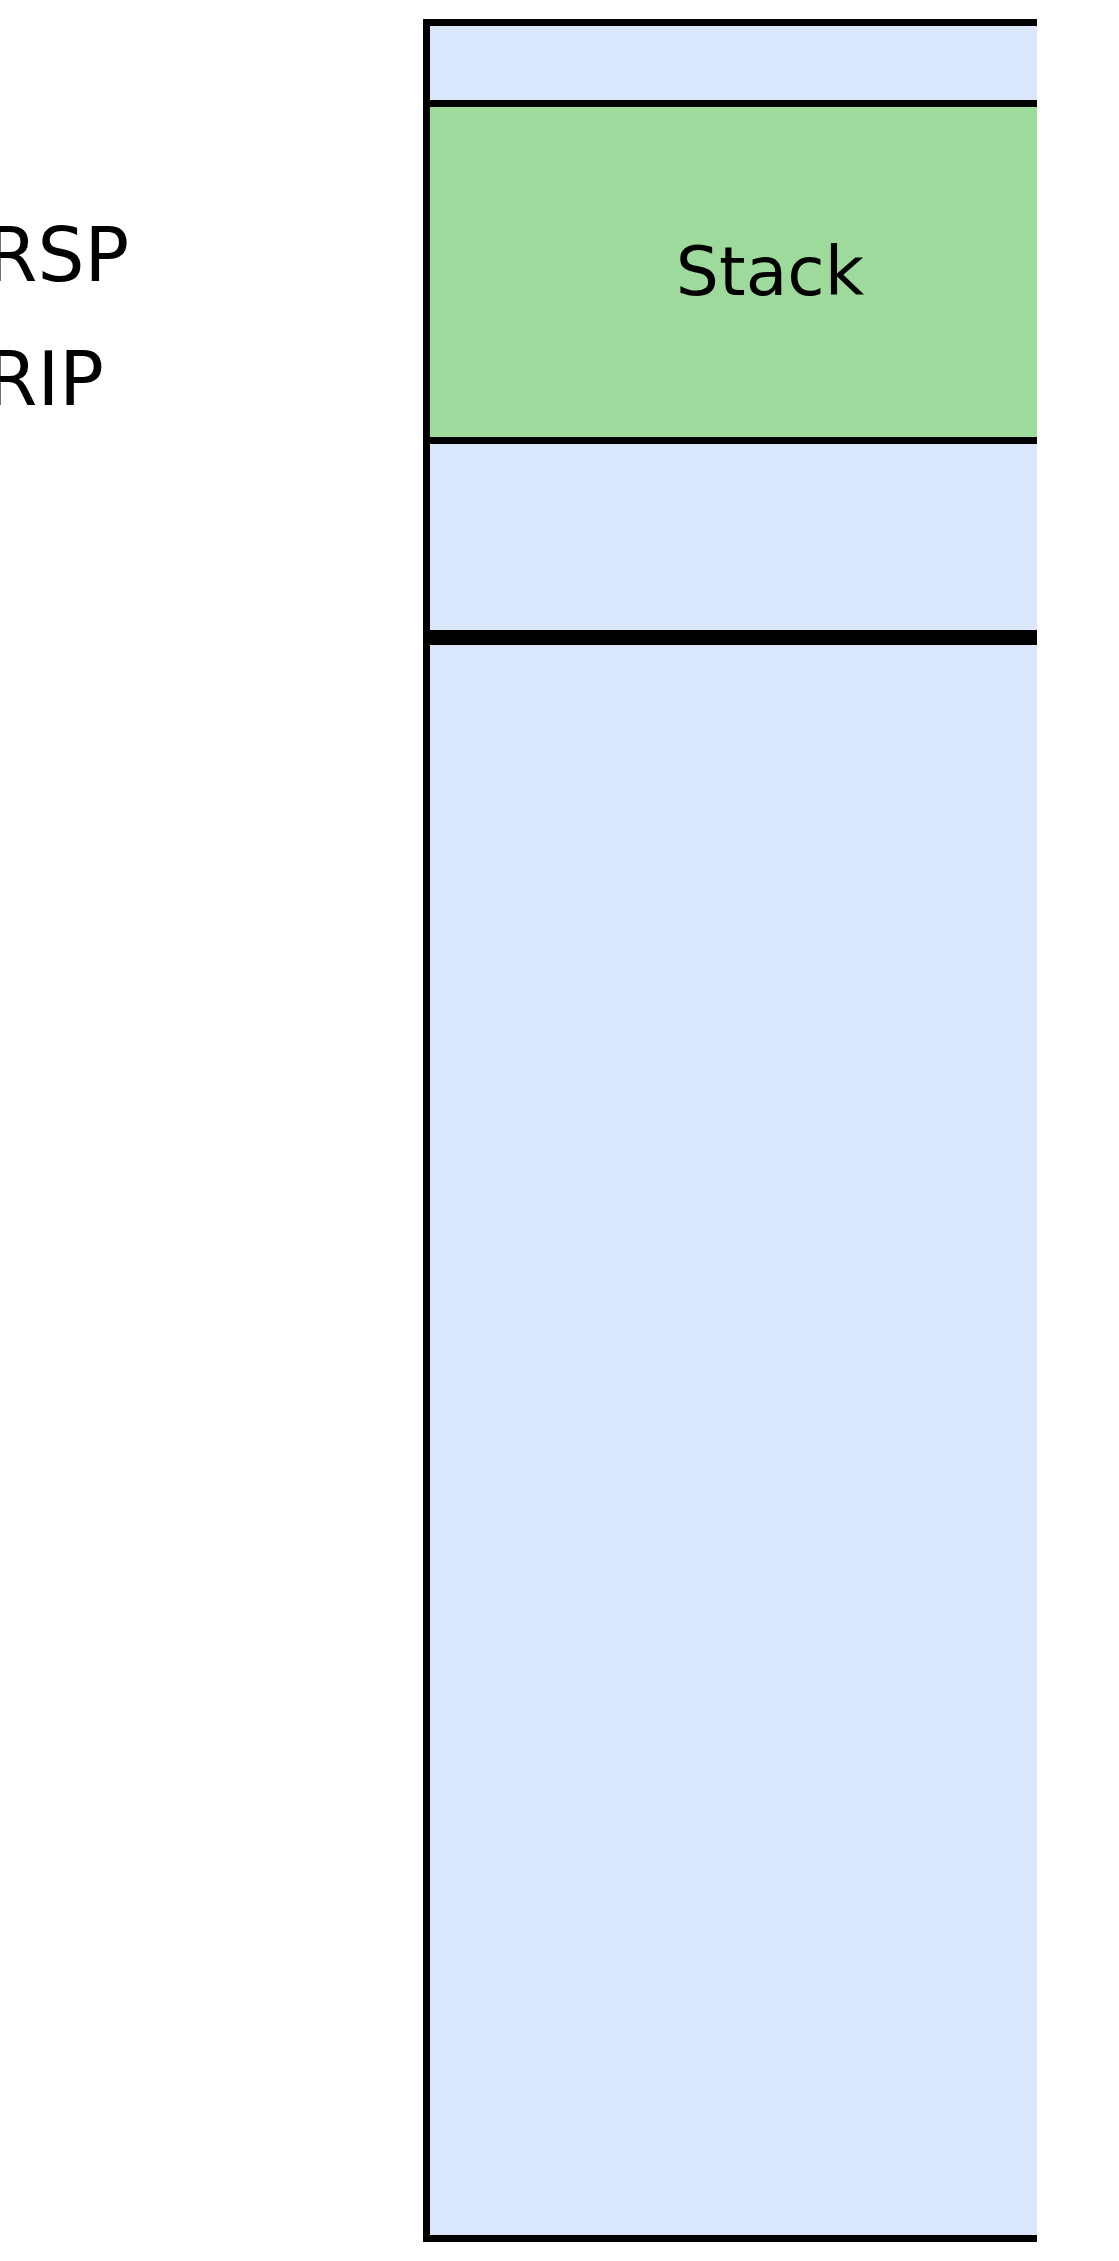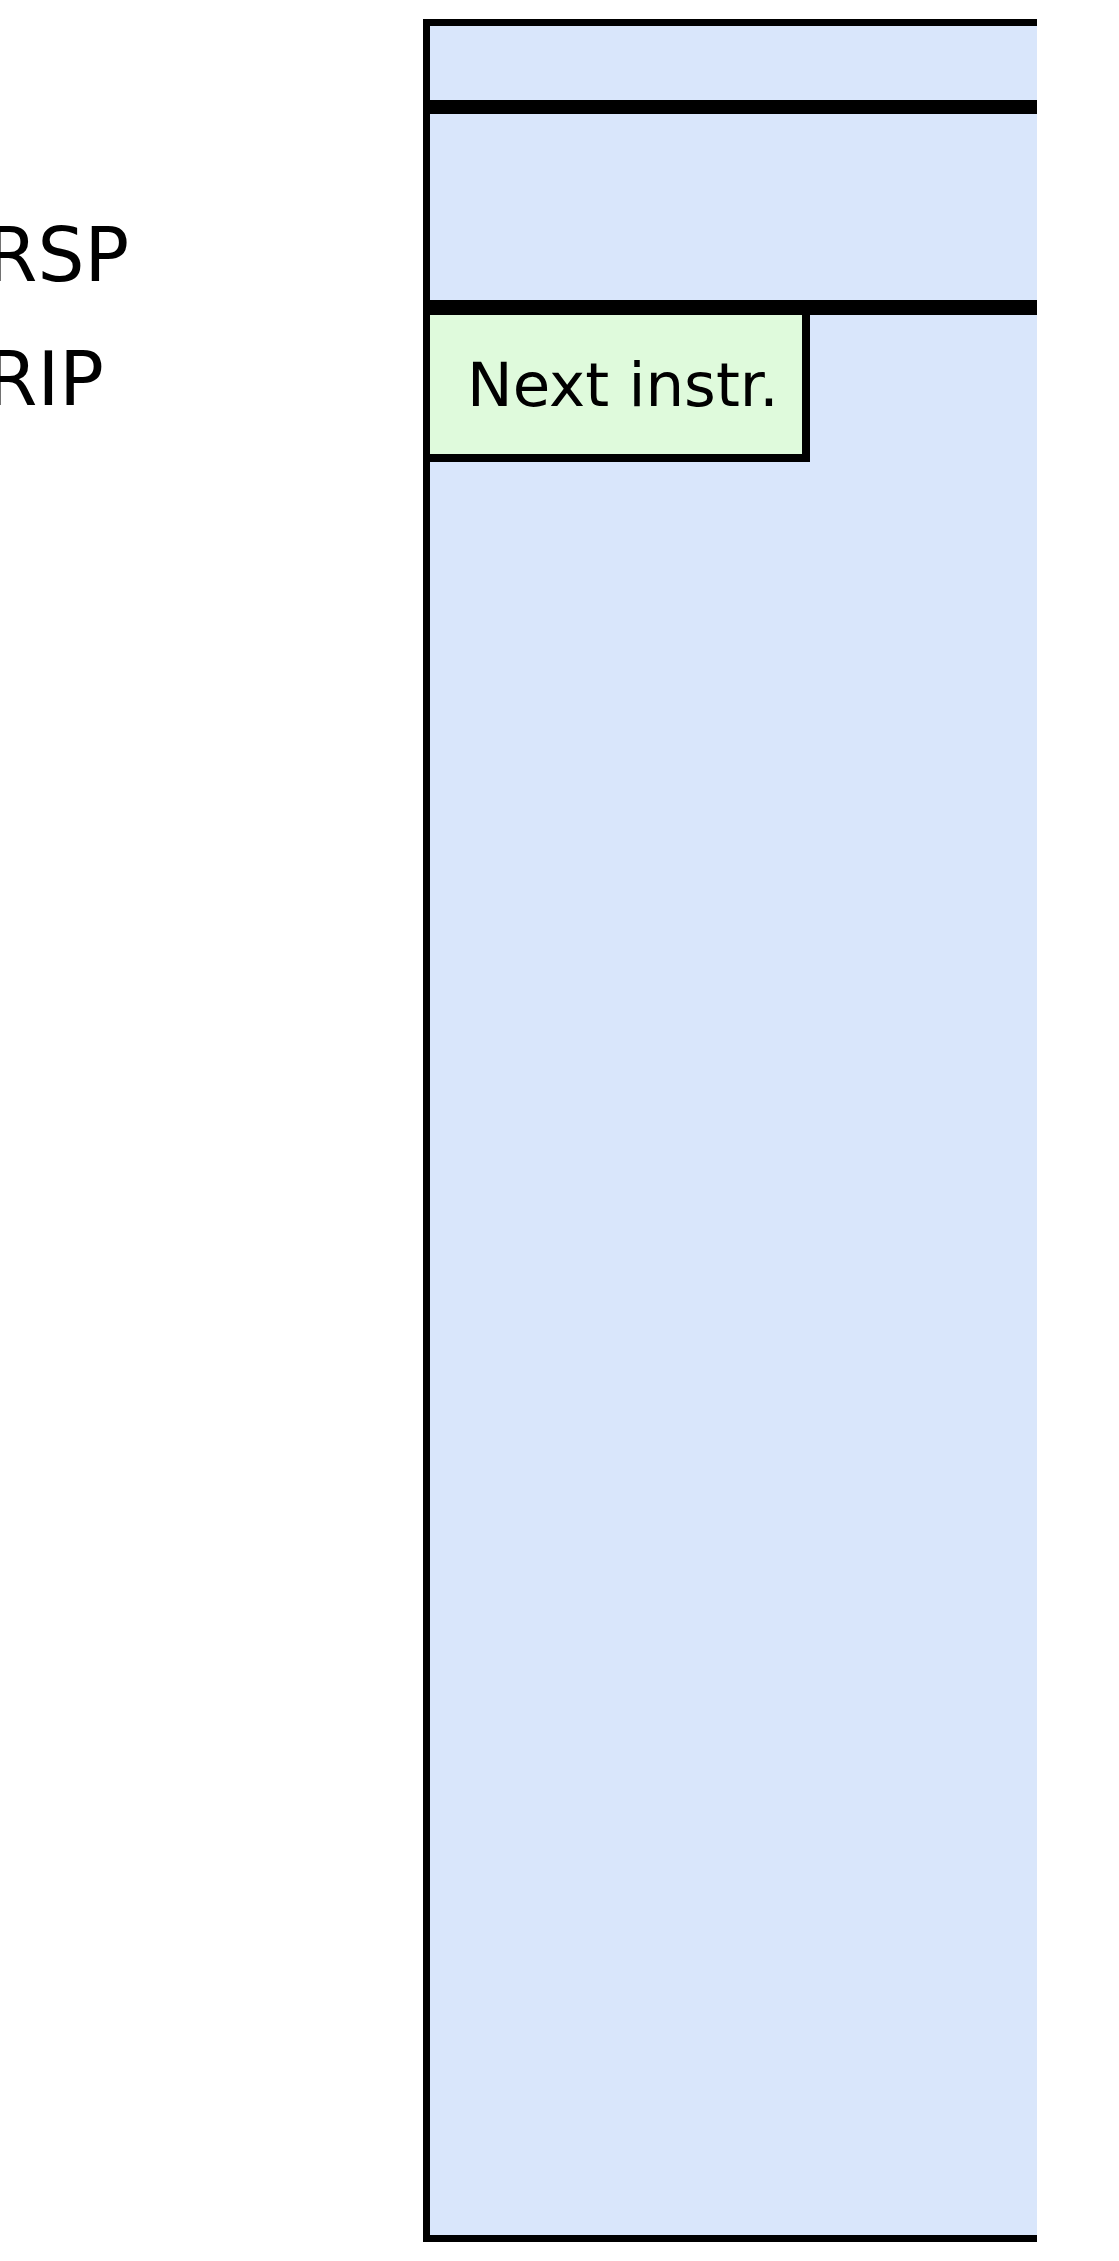--- a/index.html
+++ b/index.html
@@ -118,33 +118,30 @@
   <div id="rsp-label" class="reg-label">RSP</div>
 
   <div id="rip-label" class="reg-label">RIP</div>
 
   <div id="memory-column">
 
     <div id="region-top-blue" class="region region-blue"></div>
 
     <div class="divider"></div>
 
+    <div id="stack-region" class="region">
+      <span class="region-label">Stack</span>
+    </div>
 
     <div class="divider"></div>
 
     <div id="region-mid-blue" class="region region-blue"></div>
 
     <div class="divider"></div>
 
 
     <div class="divider-wide"></div>
 
-    <div id="next-instruction-row" class="region">
-      <div id="next-instruction-box">
-        <span class="instr-text">Next instr.</span>
-      </div>
-      <div id="next-row-blue-fill"></div>
-    </div>
 
     <div id="region-bottom-blue" class="region region-blue"></div>
 
   </div>
 </div>
 
 </body></html>

